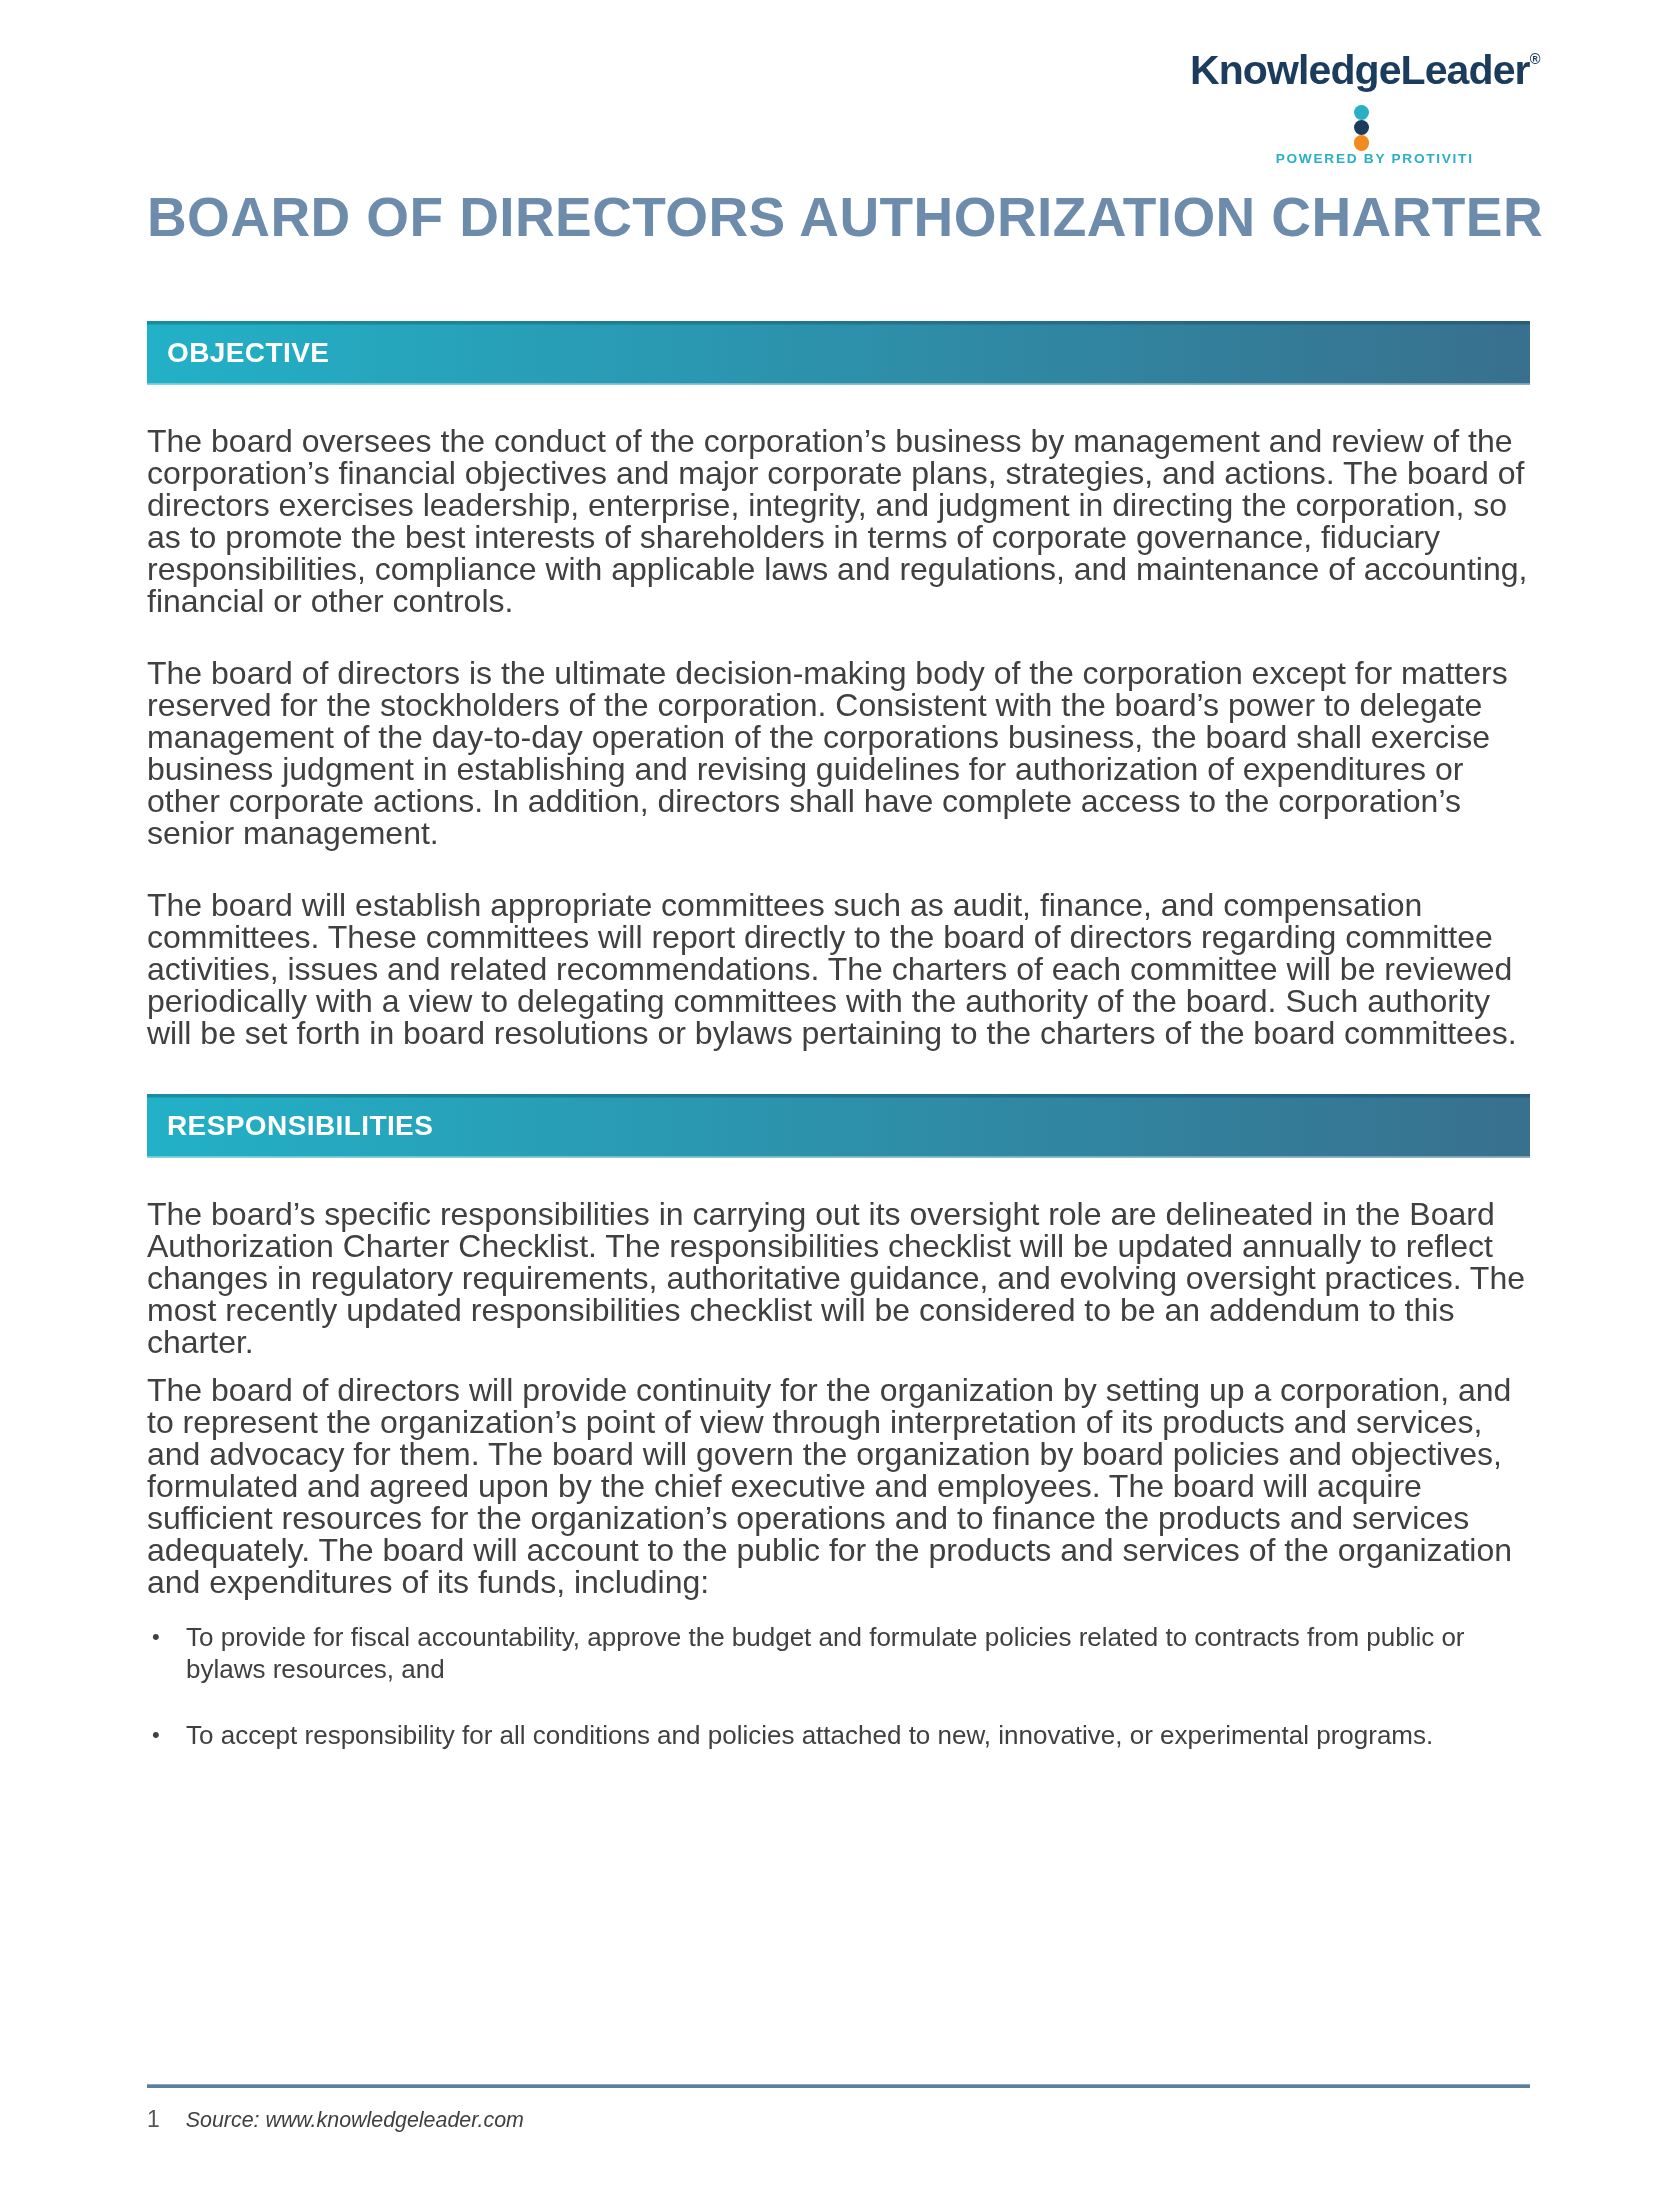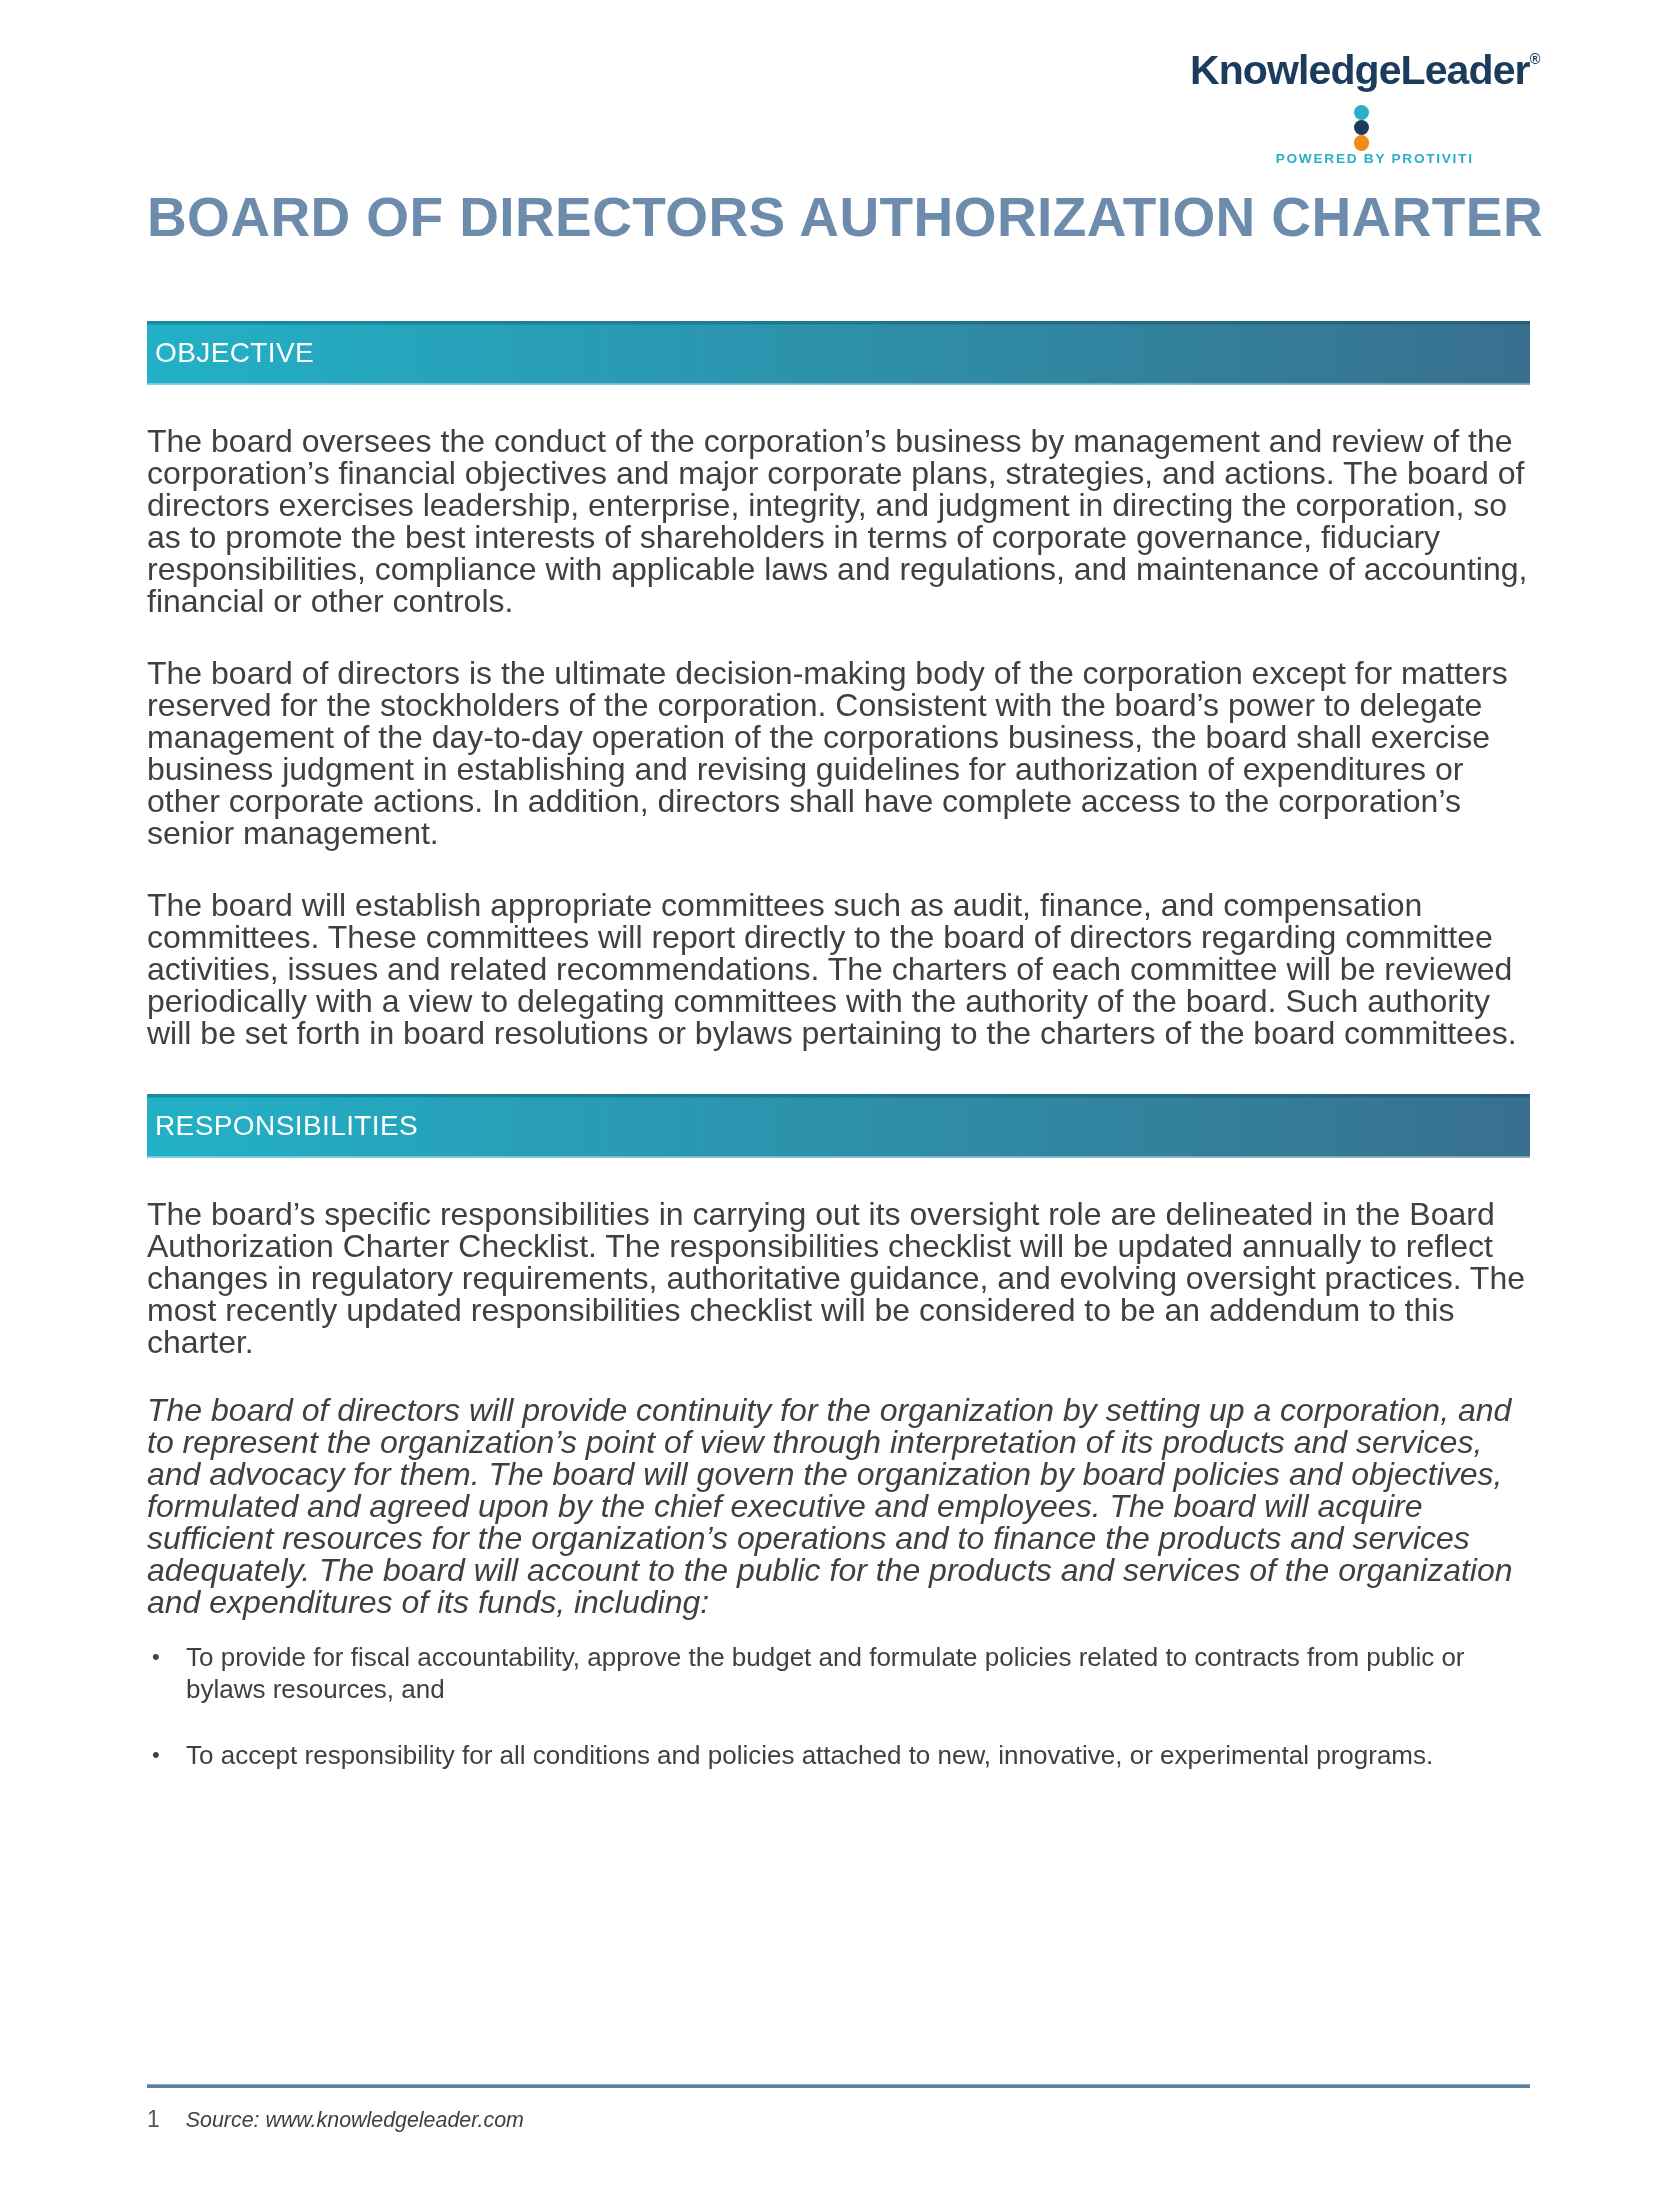--- a/index.html
+++ b/index.html
@@ -59,36 +59,36 @@
     letter-spacing: 0.4px;
     color: var(--title-blue);
     white-space: nowrap;
   }
 
   
   .content { position: absolute; left: 147px; top: 321px; width: 1383px; }
   .section-bar {
     height: 64px;
     line-height: 64px;
-    padding-left: 8px;
+    padding-left: 20px;
     background: linear-gradient(to right, var(--bar-gradient-start), var(--bar-gradient-end));
     box-shadow: inset 0 3.4px 0 rgba(0, 50, 70, 0.28), inset 0 -1.7px 0 rgba(255, 255, 255, 0.45);
     color: #ffffff;
     font-size: 28px;
-    font-weight: normal;
+    font-weight: bold;
     letter-spacing: 0.4px;
   }
   .section-bar.gapped { margin-top: 45px; }
   .para {
     margin-top: 40px;
     font-size: 32px;
     line-height: 32px;
     color: var(--body-text);
   }
-  .para + .para { margin-top: 36px; font-style: italic; }
+  .para + .para { margin-top: 16px; }
   .bullet-list { list-style: none; margin-top: 23px; }
   .bullet-item {
     display: flex;
     font-size: 26px;
     line-height: 32px;
     color: var(--body-text);
   }
   .bullet-item + .bullet-item { margin-top: 34px; }
   .bullet-marker { width: 39px; flex: 0 0 39px; padding-left: 5.1px; font-size: 22px; }
 

